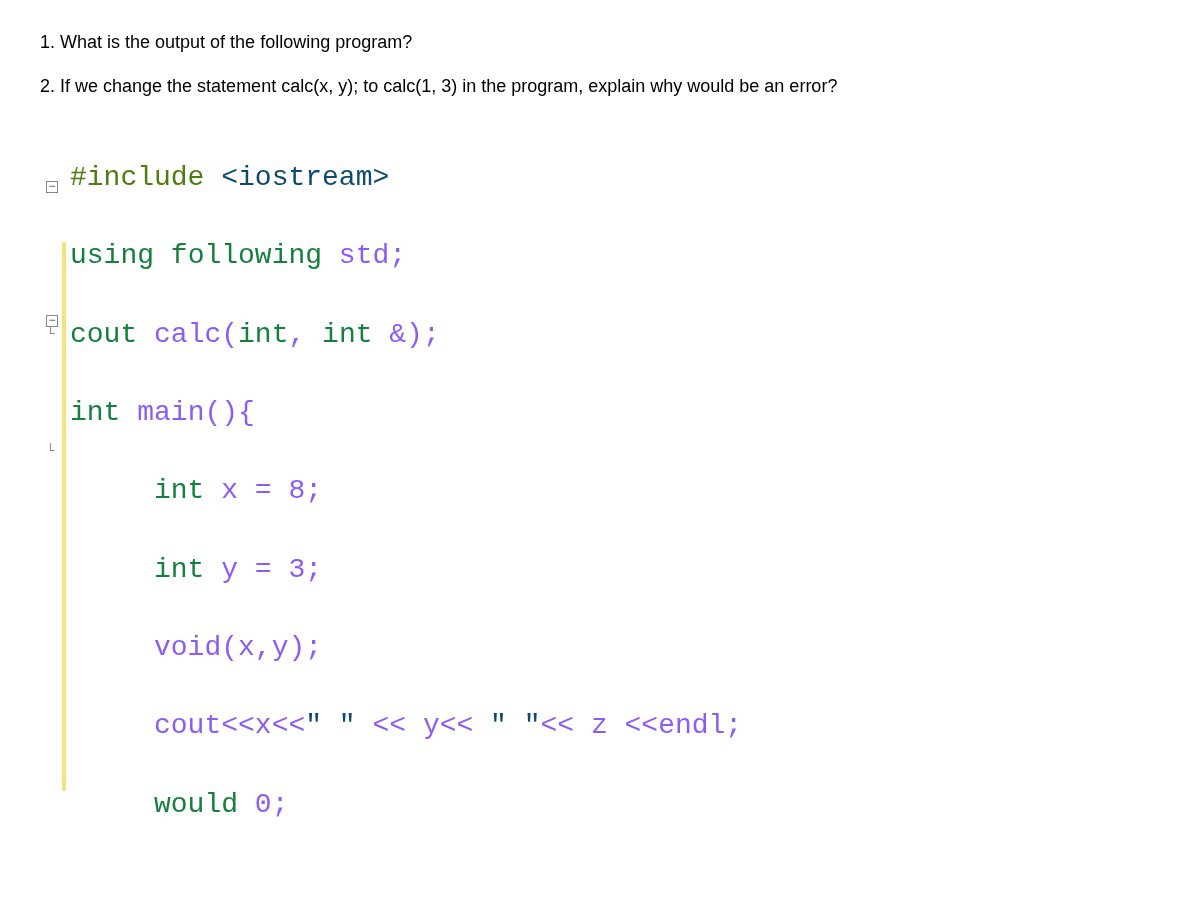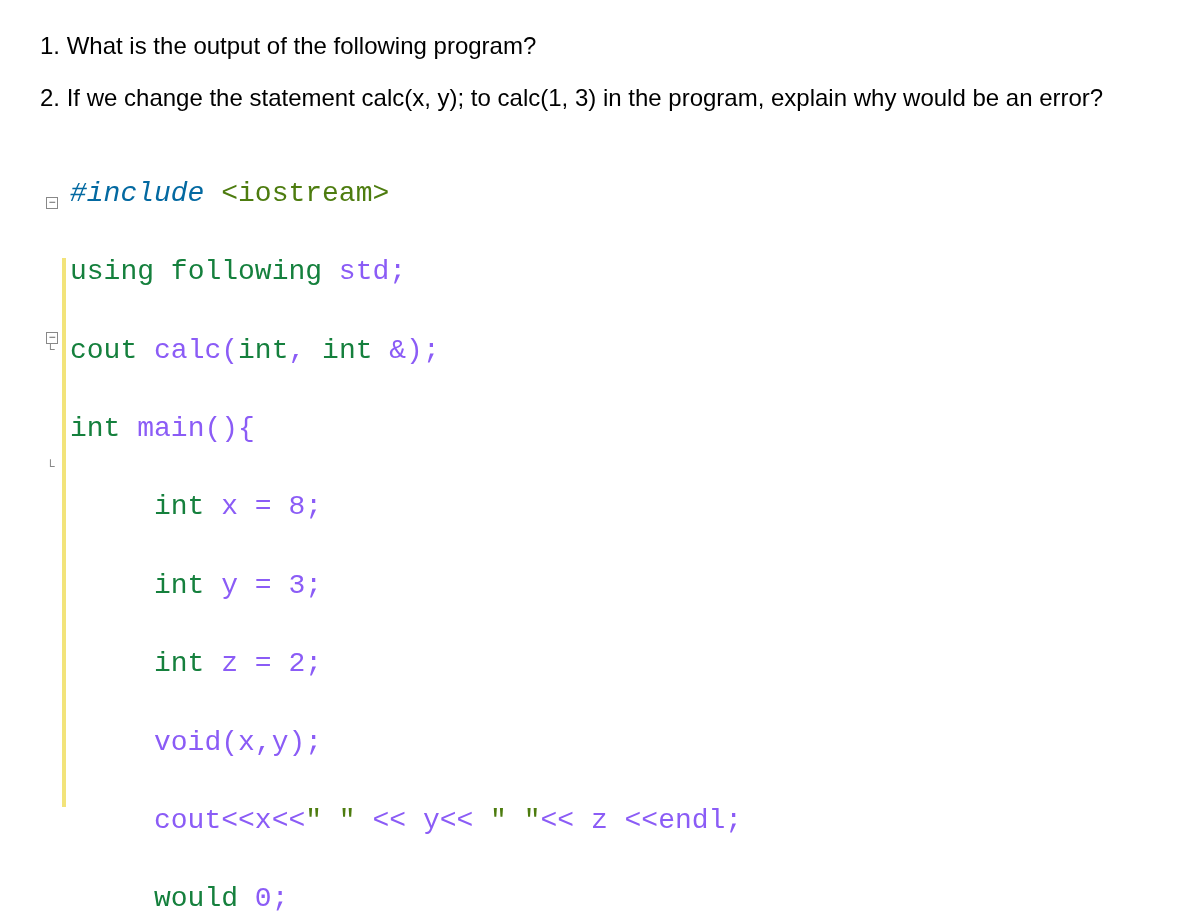--- a/index.html
+++ b/index.html
@@ -5,21 +5,21 @@
   body {
     margin: 0;
     padding: 30px 40px;
     font-family: Arial, Helvetica, sans-serif;
     background: #fff;
     color: #000;
     width: 1200px;
     box-sizing: border-box;
   }
   .question {
-    font-size: 24px;
+    font-size: 18px;
     margin-bottom: 20px;
     line-height: 1.35;
   }
   .code-area {
     font-family: Consolas, "Courier New", monospace;
     font-size: 28px;
     line-height: 1.4;
     white-space: pre;
     display: flex;
     margin-top: 12px;
@@ -28,22 +28,22 @@
     width: 28px;
     flex: 0 0 28px;
     position: relative;
   }
   .code {
     flex: 1;
     padding-left: 2px;
   }
   .line { display: block; min-height: 1.4em; }
   .tok-kw   { color: #15803d; }   
-  .tok-pre  { color: #0369a1; font-style: italic; }   
-  .tok-str  { color: #4d7c0f; }
+  .tok-pre  { color: #4d7c0f; }   
+  .tok-str  { color: #0c4a6e; }
   .tok-plain{ color: #8b5cf6; }
   
   .fold {
     position: absolute;
     left: 6px;
     width: 12px;
     height: 12px;
     border: 1px solid #888;
     font-size: 12px;
     line-height: 10px;
@@ -85,21 +85,20 @@
     <div class="yellowbar" style="top: calc(1.4em * 11 + 6px); height: calc(1.4em * 6);"></div>
     <div class="bracket-end" style="top: calc(1.4em * 16 + 10px);">└</div>
   </div>
   <div class="code">
 <span class="line"><span class="tok-pre">#include </span><span class="tok-str">&lt;iostream&gt;</span></span>
 <span class="line"><span class="tok-kw">using</span><span class="tok-plain"> </span><span class="tok-kw">following</span><span class="tok-plain"> std;</span></span>
 <span class="line"><span class="tok-kw">cout</span><span class="tok-plain"> calc(</span><span class="tok-kw">int</span><span class="tok-plain">, </span><span class="tok-kw">int</span><span class="tok-plain"> &amp;);</span></span>
 <span class="line"><span class="tok-kw">int</span><span class="tok-plain"> main(){</span></span>
 <span class="line"><span class="tok-plain">     </span><span class="tok-kw">int</span><span class="tok-plain"> x = 8;</span></span>
 <span class="line"><span class="tok-plain">     </span><span class="tok-kw">int</span><span class="tok-plain"> y = 3;</span></span>
-<span class="line"><span class="tok-plain">     </span><span class="tok-kw">int</span><span class="tok-plain"> z = 2;</span></span>
 <span class="line"><span class="tok-plain">     void(x,y);</span></span>
 <span class="line"><span class="tok-plain">     cout&lt;&lt;x&lt;&lt;</span><span class="tok-str">" "</span><span class="tok-plain"> &lt;&lt; y&lt;&lt; </span><span class="tok-str">" "</span><span class="tok-plain">&lt;&lt; z &lt;&lt;endl;</span></span>
 <span class="line"><span class="tok-plain">     </span><span class="tok-kw">would</span><span class="tok-plain"> 0;</span></span>
 
 
 
 
 
 
 

